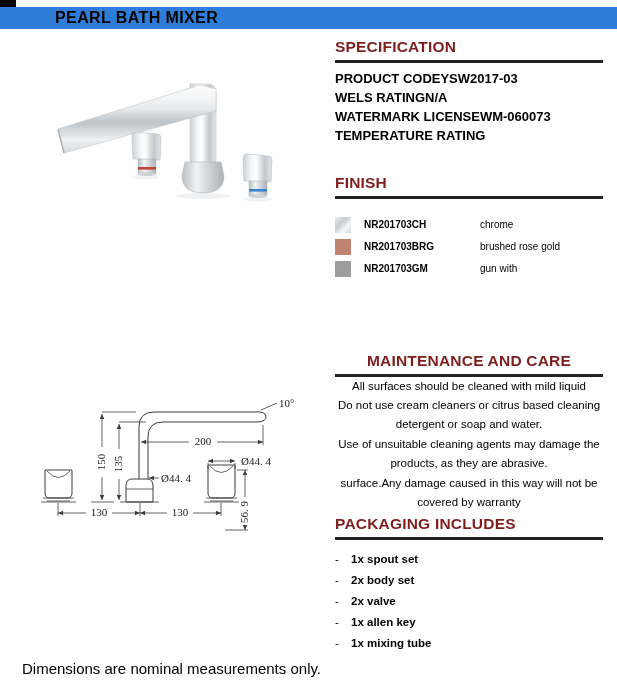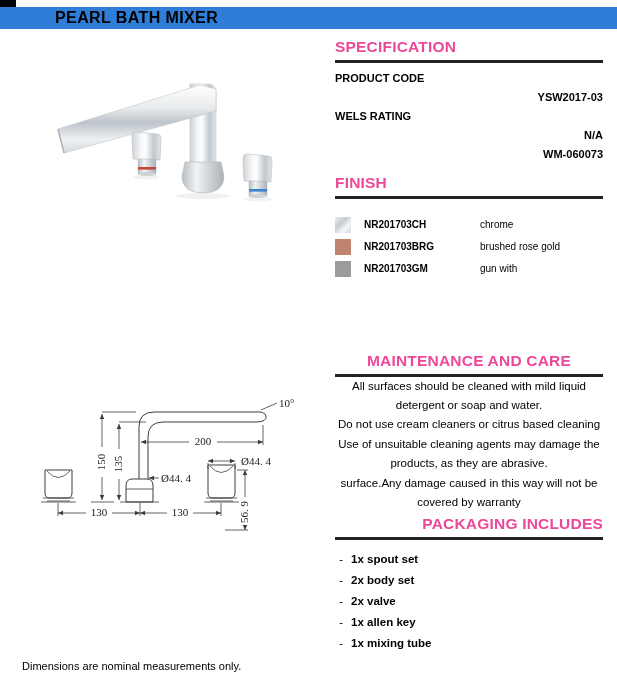--- a/index.html
+++ b/index.html
@@ -6,48 +6,48 @@
   body{font-family:"Liberation Sans",sans-serif;color:#000;}
   #page{position:relative;width:617px;height:697px;background:#ffffff;overflow:hidden;}
 
   
   .notch{position:absolute;left:0;top:0;width:16px;height:7px;background:#000;}
   .topbar{position:absolute;left:0;top:7px;width:617px;height:22px;background:#2e7ed9;}
   .topbar-title{position:absolute;left:55px;top:0;line-height:22px;font-size:16px;font-weight:bold;color:#000;letter-spacing:.4px;}
 
   
   .section{position:absolute;left:335px;width:268px;}
-  .sec-title{font-size:15.5px;font-weight:bold;color:#ec4899;letter-spacing:.2px;}
+  .sec-title{font-size:15.5px;font-weight:bold;color:#7f1d1d;letter-spacing:.2px;}
   .sec-rule{height:2.5px;background:#222;margin-top:4px;}
 
   .spec{top:38px;}
   .spec-rows{margin-top:6px;}
-  .spec-row{display:flex;justify-content:flex-start;font-size:11px;font-weight:bold;line-height:19px;flex-direction:column;}
+  .spec-row{display:flex;justify-content:flex-start;font-size:13px;font-weight:bold;line-height:19px;}
   .spec-label{white-space:nowrap;}
   .spec-value{white-space:nowrap;text-align:right;}
 
   .finish{top:174px;}
   .finish-rows{margin-top:15px;}
   .finish-row{display:flex;align-items:center;height:22px;font-size:10px;}
   .swatch{width:16px;height:16px;margin-right:13px;flex:0 0 16px;}
   .swatch-chrome{background:linear-gradient(135deg,#eceeef 0%,#c6cbd0 38%,#f5f6f7 68%,#d3d7da 100%);}
   .swatch-brg{background:#bf8470;}
   .swatch-gm{background:#9c9c9c;}
   .finish-code{width:116px;font-weight:bold;}
   .finish-name{font-weight:normal;}
 
   .maint{top:352px;text-align:center;}
   .maint-lines{margin-top:0;font-size:11.5px;line-height:19.4px;}
 
-  .pack{top:515px;text-align:right;}
+  .pack{top:515px;}
   .pack-items{margin-top:9px;}
   .pack-item{display:flex;font-size:11.5px;font-weight:bold;line-height:21px;}
   .pack-bullet{width:8px;margin-right:8px;font-weight:normal;}
 
-  .footer-note{position:absolute;left:22px;top:660px;font-size:11px;}
+  .footer-note{position:absolute;left:22px;top:660px;font-size:15px;}
 
   
   .photo{position:absolute;left:20px;top:36px;width:300px;height:210px;}
   .tech{position:absolute;left:18px;top:385px;width:305px;height:162px;}
   .tech .ln{stroke:#3c3c3c;stroke-width:1;fill:none;}
   .tech .thin{stroke:#3c3c3c;stroke-width:.8;fill:none;}
   .tech .dim{font-family:"Liberation Serif",serif;font-size:11px;fill:#1a1a1a;}
   .tech .mask{fill:#fff;}
 </style>
 </head>
@@ -187,23 +187,25 @@
     <div class="spec-rows">
       <div class="spec-row">
         <span class="spec-label">PRODUCT CODE</span>
         <span class="spec-value">YSW2017-03</span>
       </div>
       <div class="spec-row">
         <span class="spec-label">WELS RATING</span>
         <span class="spec-value">N/A</span>
       </div>
       <div class="spec-row">
+        <span class="spec-label">WATERMARK LICENSE</span>
         <span class="spec-value">WM-060073</span>
       </div>
       <div class="spec-row">
+        <span class="spec-label">TEMPERATURE RATING</span>
       </div>
     </div>
   </div>
 
   <div class="section finish">
     <div class="sec-title">FINISH</div>
     <div class="sec-rule"></div>
     <div class="finish-rows">
       <div class="finish-row">
         <span class="swatch swatch-chrome"></span>
@@ -221,22 +223,22 @@
         <span class="finish-name">gun with</span>
       </div>
     </div>
   </div>
 
   <div class="section maint">
     <div class="sec-title">MAINTENANCE AND CARE</div>
     <div class="sec-rule"></div>
     <div class="maint-lines">
       <div>All surfaces should be cleaned with mild liquid</div>
+      <div>Do not use cream cleaners or citrus based cleaning</div>
       <div>detergent or soap and water.</div>
-      <div>Do not use cream cleaners or citrus based cleaning</div>
       <div>Use of unsuitable cleaning agents may damage the</div>
       <div>products, as they are abrasive.</div>
       <div>surface.Any damage caused in this way will not be</div>
       <div>covered by warranty</div>
     </div>
   </div>
 
   <div class="section pack">
     <div class="sec-title">PACKAGING INCLUDES</div>
     <div class="sec-rule"></div>

